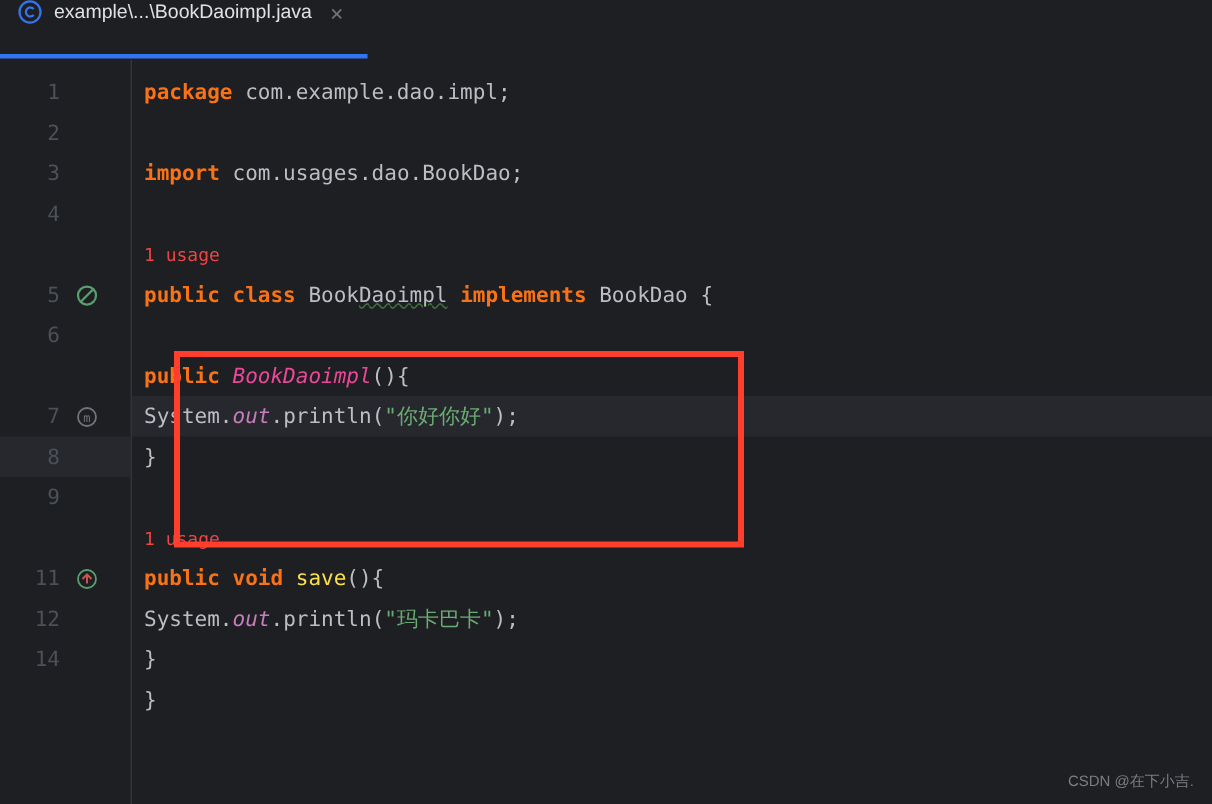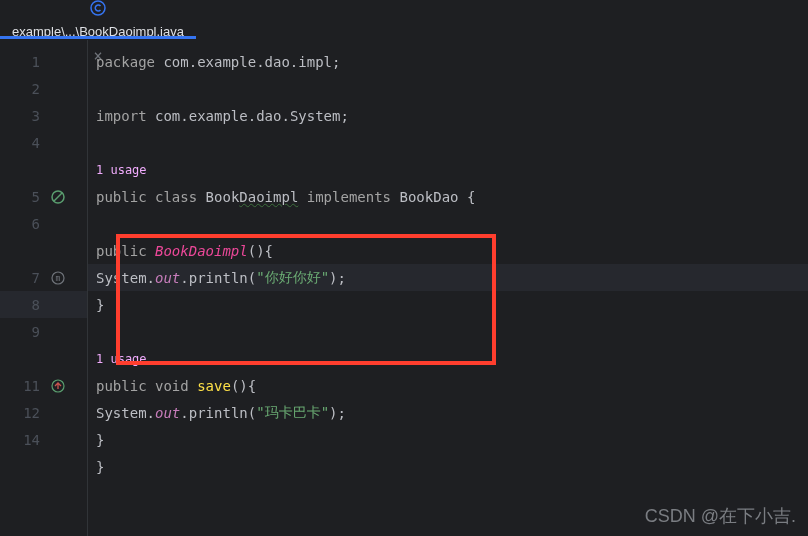--- a/index.html
+++ b/index.html
@@ -15,27 +15,25 @@
     }
     .tab-bar {
       display: flex;
       align-items: center;
       background: #1e1f22;
       height: 40px;
       border-bottom: 1px solid #1e1f22;
     }
     .tab {
       display: flex;
-      align-items: center;
       padding: 0 12px;
       height: 100%;
       gap: 8px;
       position: relative;
       cursor: pointer;
-      flex-direction: column;
     }
     .tab.active::after {
       content: '';
       position: absolute;
       bottom: 0;
       left: 0;
       right: 0;
       height: 3px;
       background: #3574f0;
     }
@@ -93,43 +91,43 @@
     .code-line {
       height: 27px;
       display: flex;
       align-items: center;
       padding-left: 8px;
       white-space: pre;
     }
     .highlighted {
       background: #26282e;
     }
-    .kw { color: #a3a3a3; }
+    .kw { color: #f97316; font-weight: bold; }
     .type { color: #bcbec4; }
     .cls-def { color: #bcbec4; }
     .method { color: #fde047; }
     .ctor { color: #ec4899; font-style: italic; }
     .str { color: #6aab73; }
     .punct { color: #bcbec4; }
     .dot { color: #bcbec4; }
     .field { color: #c77dbb; font-style: italic; }
-    .annotation { color: #f0abfc; font-size: 12px; }
+    .annotation { color: #ef4444; font-size: 12px; }
     .wavy { text-decoration: underline wavy #3c6e3c; text-decoration-thickness: 1px; }
     .red-box {
       position: absolute;
       border: 4px solid #ff3e2e;
       pointer-events: none;
     }
     .watermark {
       position: absolute;
       bottom: 8px;
       right: 12px;
       color: #7a7d82;
       font-family: -apple-system, 'Segoe UI', sans-serif;
-      font-size: 18px;
+      font-size: 10px;
     }
   </style>
 </head>
 <body>
 
 <div class="tab-bar">
   <div class="tab active">
     <span class="tab-icon">
       <svg width="16" height="16" viewBox="0 0 16 16">
           <circle cx="8" cy="8" r="7" fill="none" stroke="#3574f0" stroke-width="1.5"></circle>
@@ -207,21 +205,21 @@
       </div>
     <div class="gutter-row">
         <span class="line-num">14</span>
         <span class="gutter-icon"></span>
       </div>
   </div>
 
   <div class="code-area">
     <div class="code-line"><span class="kw">package </span><span class="type">com.example.dao.impl</span><span class="punct">;</span></div>
     <div class="code-line"></div>
-    <div class="code-line"><span class="kw">import </span><span class="type">com.example.dao.System</span><span class="punct">;</span></div>
+    <div class="code-line"><span class="kw">import </span><span class="type">com.usages.dao.BookDao</span><span class="punct">;</span></div>
     <div class="code-line"></div>
     <div class="code-line"><span class="annotation">1 usage</span></div>
     <div class="code-line"><span class="kw">public </span><span class="kw">class </span><span class="cls-def">Book</span><span class="cls-def wavy">Daoimpl</span><span class="kw"> implements </span><span class="type">BookDao </span><span class="punct">{</span></div>
     <div class="code-line"></div>
     <div class="code-line">    <span class="kw">public </span><span class="ctor">BookDaoimpl</span><span class="punct">(){</span></div>
     <div class="code-line highlighted">        <span class="type">System.</span><span class="field">out</span><span class="dot">.</span><span class="type">println</span><span class="punct">(</span><span class="str">"你好你好"</span><span class="punct">);</span></div>
     <div class="code-line">    <span class="punct">}</span></div>
     <div class="code-line"></div>
     <div class="code-line">    <span class="annotation">1 usage</span></div>
     <div class="code-line">    <span class="kw">public </span><span class="kw">void </span><span class="method">save</span><span class="punct">(){</span></div>

